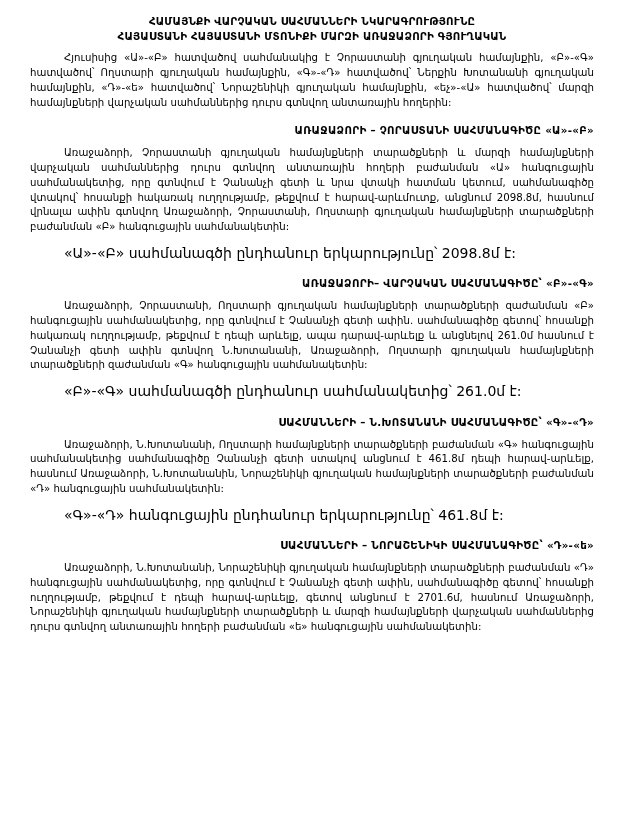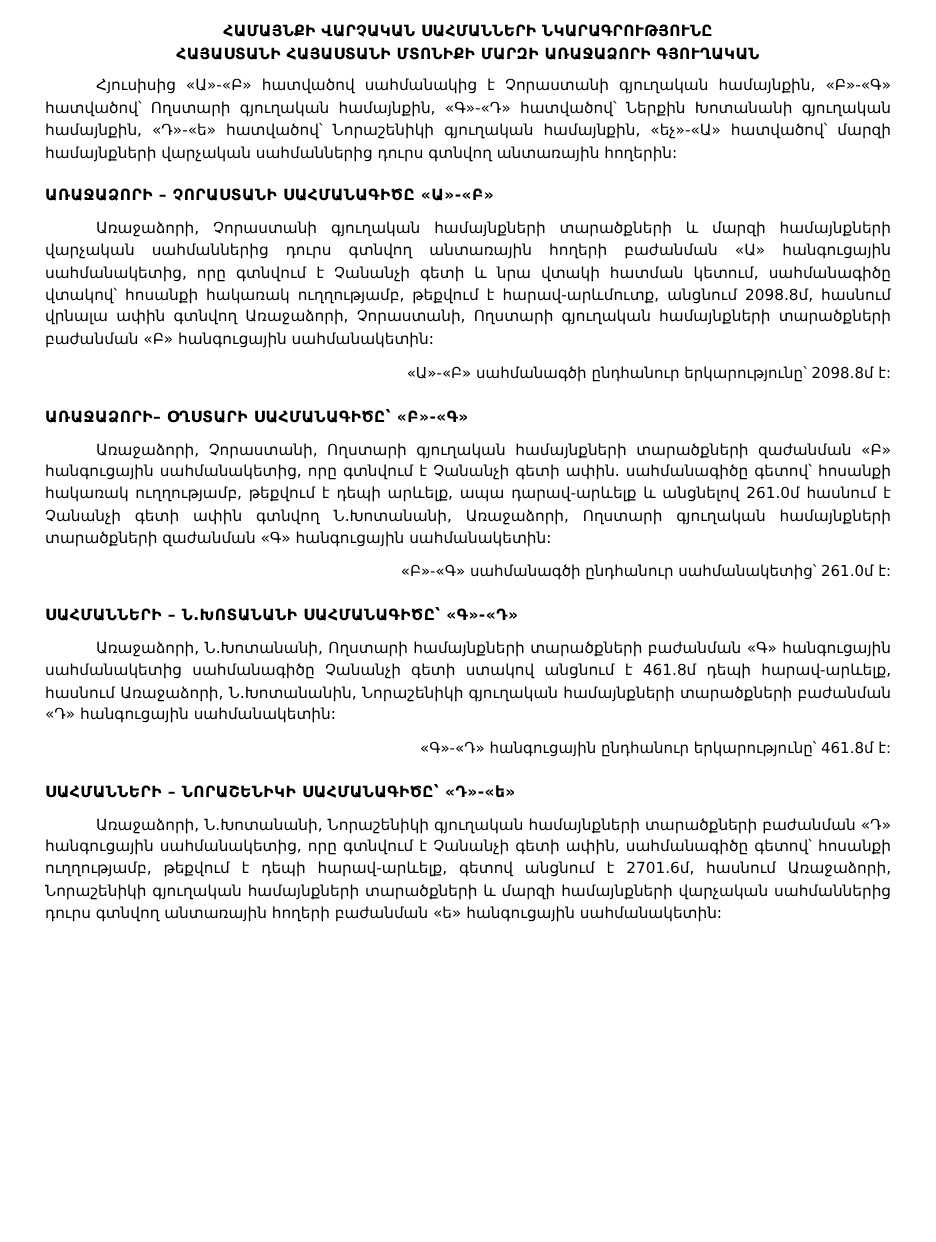--- a/index.html
+++ b/index.html
@@ -32,32 +32,31 @@
   }
   .para {
     font-size: 10.2px;
     line-height: 1.45;
     text-align: justify;
     text-justify: inter-word;
     margin: 0 0 2px 0;
     text-indent: 34px;
   }
   .section-head {
-    text-align: left;
+    text-align: right;
     font-size: 10.3px;
     font-weight: bold;
     margin: 14px 0 10px 0;
     letter-spacing: 0.3px;
   }
   .result-line {
-    font-size: 10px;
+    font-size: 14px;
     line-height: 1.45;
     margin: 8px 0 0 0;
     text-indent: 34px;
-    text-align: right;
   }
   .block { margin-bottom: 0; }
 </style>
 </head>
 <body>
 
 <div class="page">
 
   <div class="doc-title">
     <div>ՀԱՄԱՅՆՔԻ ՎԱՐՉԱԿԱՆ ՍԱՀՄԱՆՆԵՐԻ ՆԿԱՐԱԳՐՈՒԹՅՈՒՆԸ</div>
@@ -68,21 +67,21 @@
     <p class="para">Հյուսիսից «Ա»-«Բ» հատվածով սահմանակից է Չորաստանի գյուղական համայնքին, «Բ»-«Գ» հատվածով՝ Ողստարի գյուղական համայնքին, «Գ»-«Դ» հատվածով՝ Ներքին Խոտանանի գյուղական համայնքին, «Դ»-«ե» հատվածով՝ Նորաշենիկի գյուղական համայնքին, «եչ»-«Ա» հատվածով՝ մարզի համայնքների վարչական սահմաններից դուրս գտնվող անտառային հողերին:</p>
   </div>
 
   <div class="block">
     <div class="section-head">ԱՌԱՋԱՁՈՐԻ – ՉՈՐԱՍՏԱՆԻ ՍԱՀՄԱՆԱԳԻԾԸ   «Ա»-«Բ»</div>
     <p class="para">Առաջաձորի, Չորաստանի գյուղական  համայնքների տարածքների և մարզի համայնքների վարչական սահմաններից դուրս գտնվող անտառային հողերի բաժանման «Ա» հանգուցային սահմանակետից, որը գտնվում է Չանանչի գետի և նրա վտակի հատման կետում, սահմանագիծը վտակով՝ հոսանքի հակառակ ուղղությամբ, թեքվում է հարավ-արևմուտք, անցնում 2098.8մ, հասնում վրնալա ափին գտնվող Առաջաձորի, Չորաստանի, Ողստարի գյուղական  համայնքների տարածքների բաժանման «Բ» հանգուցային սահմանակետին:</p>
     <p class="result-line">«Ա»-«Բ» սահմանագծի ընդհանուր երկարությունը՝  2098.8մ է:</p>
   </div>
 
   <div class="block">
-    <div class="section-head">ԱՌԱՋԱՁՈՐԻ– ՕՂՍՏԱՐԻ ՍԱՀՄԱՆԱԳԻԾԸ՝  «Բ»-«Գ»</div>
+    <div class="section-head">ԱՌԱՋԱՁՈՐԻ– ՎԱՐՉԱԿԱՆ ՍԱՀՄԱՆԱԳԻԾԸ՝  «Բ»-«Գ»</div>
     <p class="para">Առաջաձորի, Չորաստանի, Ողստարի գյուղական  համայնքների տարածքների զաժանման «Բ» հանգուցային սահմանակետից, որը գտնվում է Չանանչի գետի ափին. սահմանագիծը գետով՝ հոսանքի հակառակ ուղղությամբ, թեքվում է դեպի արևելք, ապա դարավ-արևելք և անցնելով 261.0մ հասնում է  Չանանչի գետի ափին գտնվող Ն.Խոտանանի, Առաջաձորի, Ողստարի գյուղական  համայնքների տարածքների զաժանման «Գ» հանգուցային սահմանակետին:</p>
     <p class="result-line">«Բ»-«Գ» սահմանագծի ընդհանուր սահմանակետից՝  261.0մ է:</p>
   </div>
 
   <div class="block">
     <div class="section-head">ՍԱՀՄԱՆՆԵՐԻ – Ն.ԽՈՏԱՆԱՆԻ  ՍԱՀՄԱՆԱԳԻԾԸ՝  «Գ»-«Դ»</div>
     <p class="para">Առաջաձորի, Ն.Խոտանանի, Ողստարի համայնքների տարածքների բաժանման «Գ» հանգուցային սահմանակետից սահմանագիծը Չանանչի գետի ստակով անցնում է 461.8մ դեպի հարավ-արևելք, հասնում Առաջաձորի, Ն.Խոտանանին, Նորաշենիկի գյուղական համայնքների տարածքների բաժանման «Դ» հանգուցային սահմանակետին:</p>
     <p class="result-line">«Գ»-«Դ» հանգուցային ընդհանուր երկարությունը՝ 461.8մ է:</p>
   </div>
 

